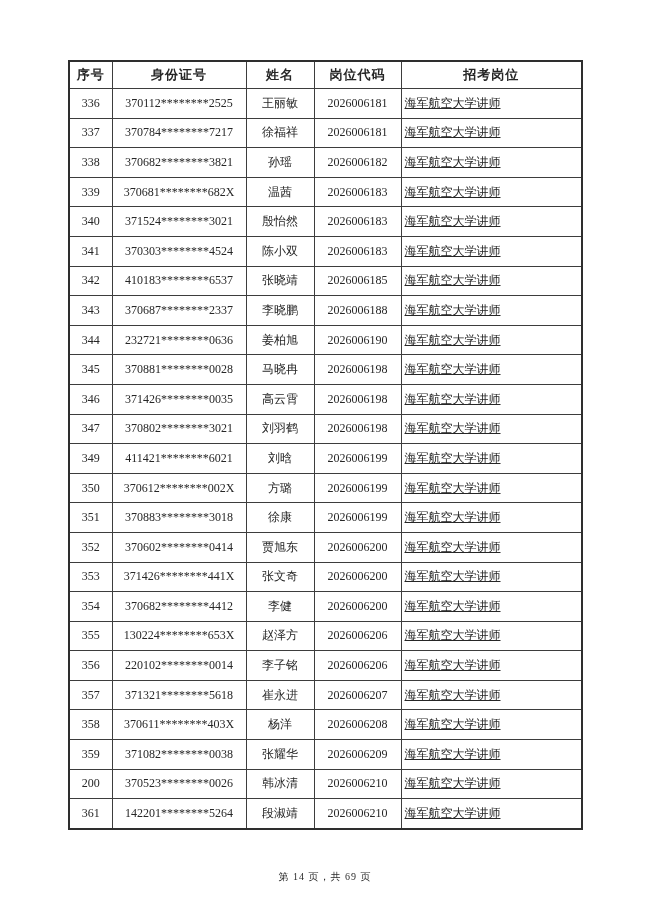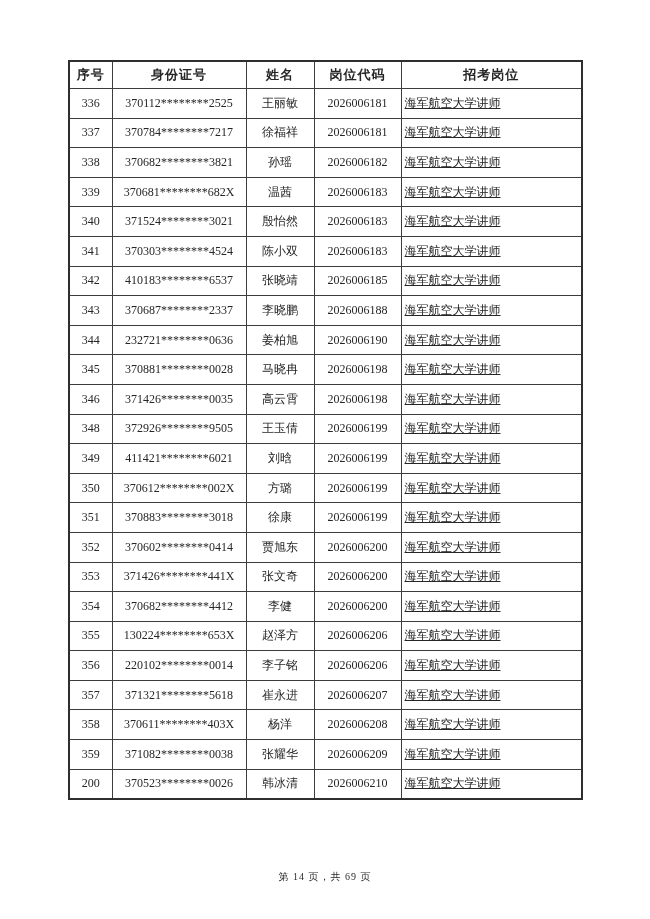--- a/index.html
+++ b/index.html
@@ -157,28 +157,28 @@
   </tr>
 
   <tr>
     <td class="c-no">346</td>
     <td class="c-id">371426********0035</td>
     <td class="c-name">高云霄</td>
     <td class="c-code">2026006198</td>
     <td class="c-pos">海军航空大学讲师</td>
   </tr>
 
-
-  <tr>
-    <td class="c-no">348</td>
-    <td class="c-id">372926********9505</td>
-    <td class="c-name">王玉倩</td>
-    <td class="c-code">2026006199</td>
-    <td class="c-pos">海军航空大学讲师</td>
-  </tr>
+  <tr>
+    <td class="c-no">347</td>
+    <td class="c-id">370802********3021</td>
+    <td class="c-name">刘羽鹤</td>
+    <td class="c-code">2026006198</td>
+    <td class="c-pos">海军航空大学讲师</td>
+  </tr>
+
 
   <tr>
     <td class="c-no">349</td>
     <td class="c-id">411421********6021</td>
     <td class="c-name">刘晗</td>
     <td class="c-code">2026006199</td>
     <td class="c-pos">海军航空大学讲师</td>
   </tr>
 
   <tr>
@@ -262,20 +262,27 @@
   </tr>
 
   <tr>
     <td class="c-no">200</td>
     <td class="c-id">370523********0026</td>
     <td class="c-name">韩冰清</td>
     <td class="c-code">2026006210</td>
     <td class="c-pos">海军航空大学讲师</td>
   </tr>
 
+  <tr>
+    <td class="c-no">361</td>
+    <td class="c-id">142201********5264</td>
+    <td class="c-name">段淑靖</td>
+    <td class="c-code">2026006210</td>
+    <td class="c-pos">海军航空大学讲师</td>
+  </tr>
 </tbody>
   </table>
 
   <div class="footer">
     <span>第 14 页，共 69 页</span>
   </div>
 
 </div>
 
 </body></html>

